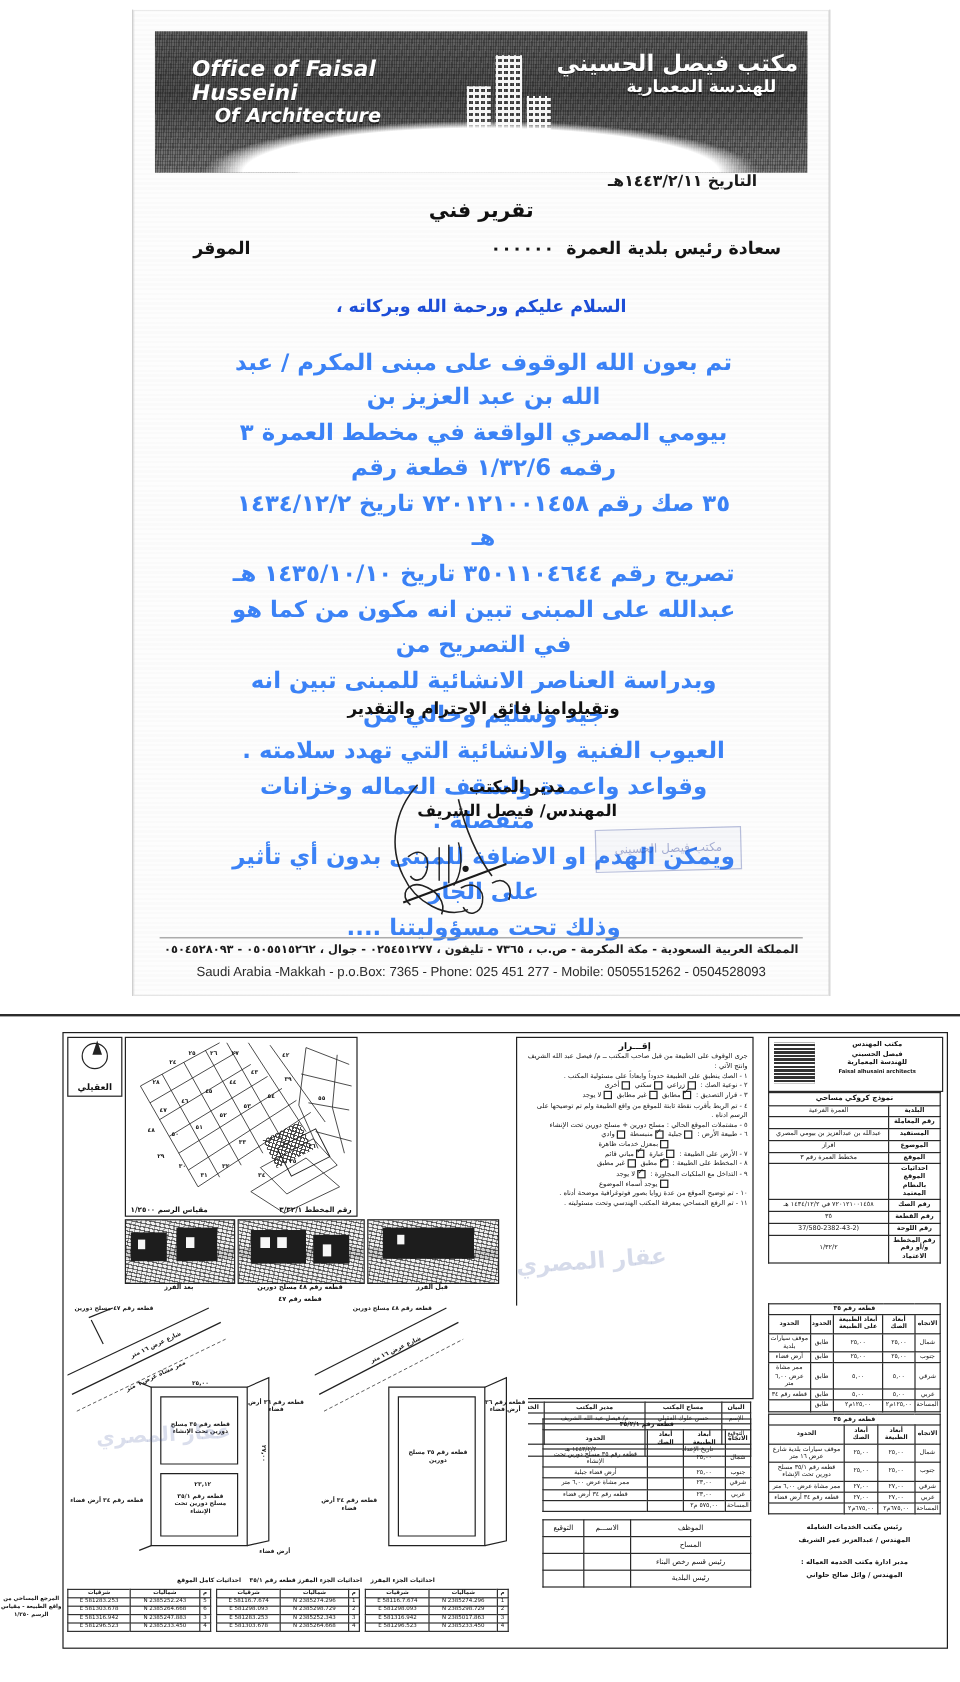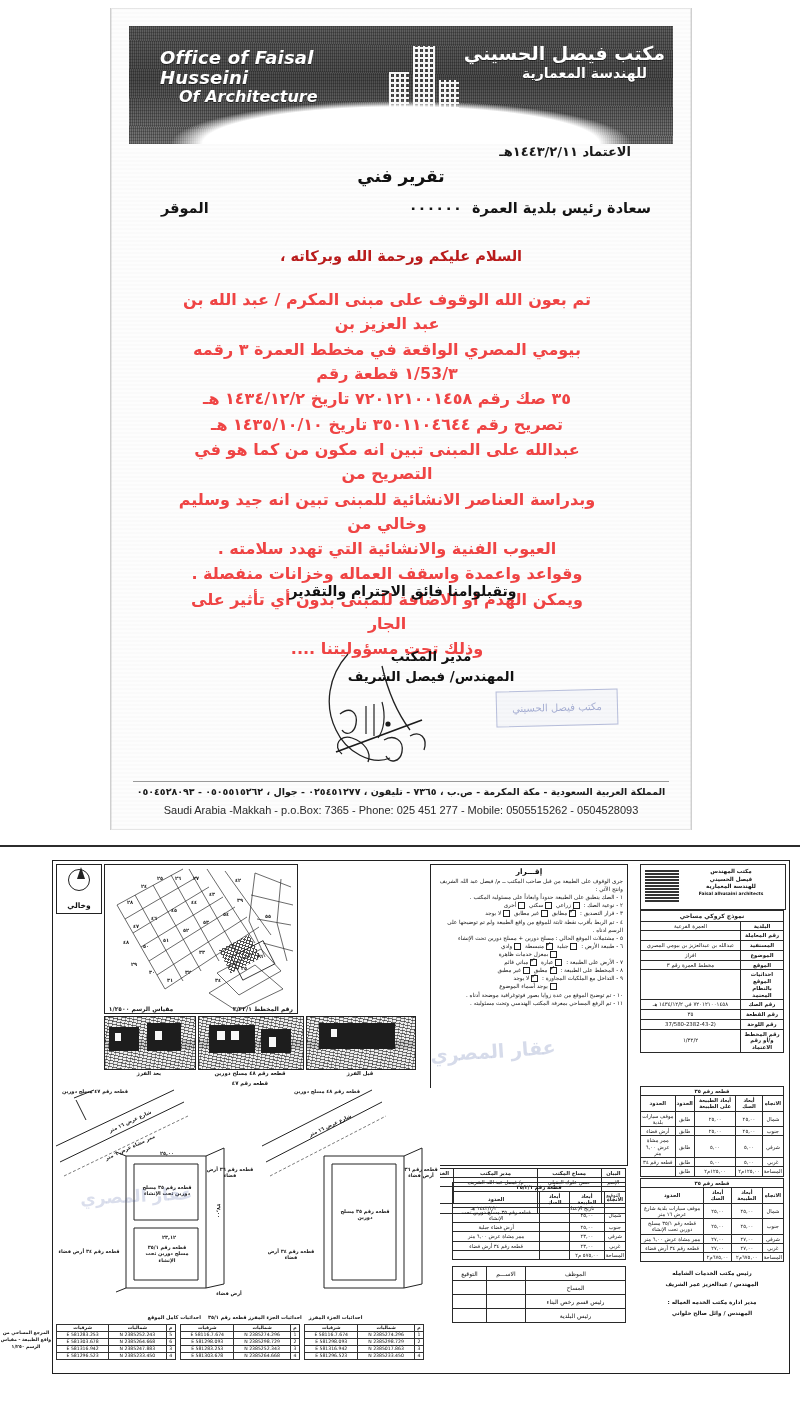--- a/index.html
+++ b/index.html
@@ -81,26 +81,26 @@
   .addr-row{
     position:absolute;left:40px;top:192px;width:500px;
     direction:rtl;display:flex;align-items:baseline;justify-content:flex-start;
     font-size:14.5px;font-weight:bold;color:#141414;
   }
   .addr-row .who{white-space:nowrap;}
   .addr-row .dots{letter-spacing:3px;padding:0 10px;}
   .addr-row .mowaqar{margin-right:auto;padding-left:10px;}
   .salam{
     position:absolute;left:0;top:240px;width:100%;text-align:center;
-    font-size:14.5px;font-weight:bold;direction:rtl;color:#b91c1c;
+    font-size:14.5px;font-weight:bold;direction:rtl;color:#1d4ed8;
   }
   .body-block{
-    position:absolute;left:64px;top:280px;width:424px;
+    position:absolute;left:80px;top:280px;width:424px;
     direction:rtl;text-align:center;
-    font-size:16px;font-weight:bold;line-height:1.52;color:#ef4444;
+    font-size:19px;font-weight:bold;line-height:1.52;color:#3b82f6;
   }
   .body-block p{margin:0 0 1px 0;}
   .body-block .ind{text-align:center;}
   .closing{
     position:absolute;left:80px;top:575px;width:424px;
     direction:rtl;text-align:center;font-size:14px;font-weight:bold;color:#111;
   }
 
   .sign-block{
     position:absolute;left:230px;top:638px;width:180px;
@@ -220,37 +220,37 @@
         <div class="l2">Of Architecture</div>
       </div>
       <div class="lh-ar">
         <div class="a1">مكتب فيصل الحسيني</div>
         <div class="a2">للهندسة المعمارية</div>
       </div>
       <div class="lh-fade"></div>
     </div>
 
     <div class="date-line">
-      <span>الاعتماد</span>
+      <span>التاريخ</span>
       <span>١٤٤٣/٢/١١هـ</span>
     </div>
 
     <div class="title-fani">تقرير فني</div>
 
     <div class="addr-row">
       <span class="who">سعادة رئيس بلدية العمرة</span>
       <span class="dots">٠٠٠٠٠٠</span>
       <span class="mowaqar">الموقر</span>
     </div>
 
     <div class="salam">السلام عليكم ورحمة الله وبركاته  ،</div>
 
     <div class="body-block">
       <p class="ind">تم بعون الله الوقوف على مبنى المكرم / عبد الله بن عبد العزيز بن</p>
-      <p class="ind">بيومي المصري الواقعة في مخطط العمرة ٣ رقمه ١/53/٣ قطعة رقم</p>
+      <p class="ind">بيومي المصري الواقعة في مخطط العمرة ٣ رقمه ١/٣٢/6 قطعة رقم</p>
       <p class="ind">٣٥  صك رقم ٧٢٠١٢١٠٠١٤٥٨ تاريخ ١٤٣٤/١٢/٢ هـ</p>
       <p class="ind">تصريح رقم ٣٥٠١١٠٤٦٤٤ تاريخ ١٤٣٥/١٠/١٠ هـ</p>
       <p class="ind">عبدالله على المبنى تبين انه مكون من كما هو في التصريح  من</p>
       <p class="ind">وبدراسة العناصر الانشائية للمبنى تبين انه جيد وسليم وخالي من</p>
       <p class="ind">العيوب الفنية والانشائية التي تهدد سلامته .</p>
       <p class="ind">وقواعد واعمدة واسقف العماله وخزانات منفصلة .</p>
       <p class="ind">ويمكن الهدم او الاضافة للمبنى بدون أي تأثير على الجار</p>
       <p class="ind">وذلك تحت مسؤوليتنا ....</p>
     </div>
 
@@ -284,21 +284,21 @@
 
   <div class="scan-gap"></div>
   <div class="scan-edge"></div>
 
   <div class="plan">
     <div class="frame"></div>
 
     <div class="compass">
       <div class="circ"></div>
         <div class="arw"></div>
-      <div class="txt">وخالي</div>
+      <div class="txt">العقيلي</div>
     </div>
 
     <div class="map">
       <svg width="192" height="148" viewBox="0 0 192 148">
         <g stroke="#2b2b2b" stroke-width="0.7" fill="none">
           <path d="M12 40 L78 4 M20 54 L92 12 M28 68 L104 22 M36 82 L118 32 M44 96 L130 42 M52 110 L142 52 M60 124 L154 62"></path>
           <path d="M12 40 L60 124 M30 30 L78 116 M48 20 L96 106 M66 10 L114 96 M84 4 L132 88 M102 4 L150 78 M120 6 L166 70"></path>
           <path d="M150 8 L186 22 M146 30 L188 40 M152 54 L186 60 M158 78 L188 86"></path>
           <path d="M150 8 L144 56 L160 92 M176 14 L172 58 L182 96"></path>
           <path d="M104 128 L150 100 L178 124 L132 146 Z"></path>

